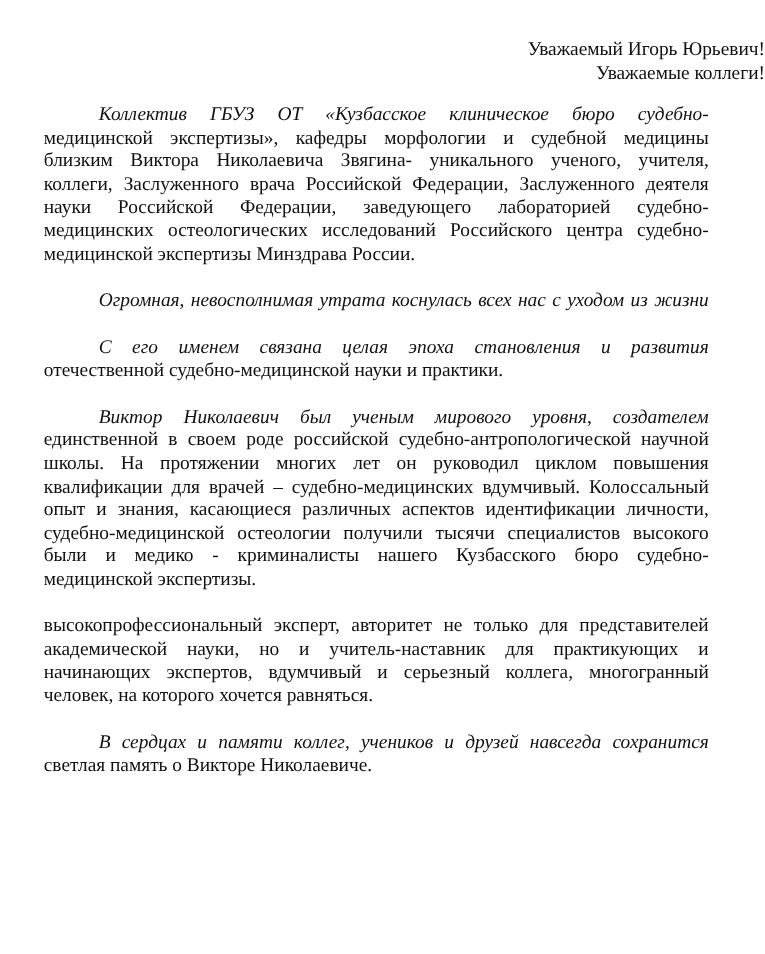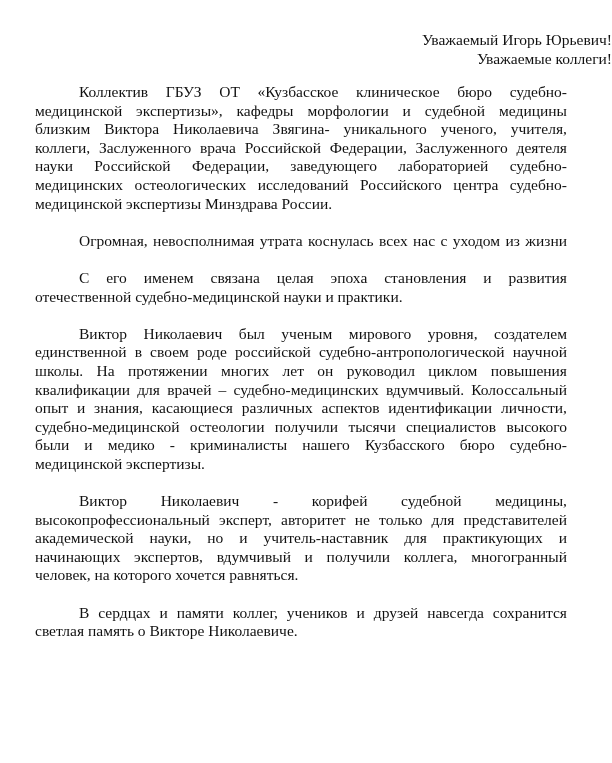--- a/index.html
+++ b/index.html
@@ -5,21 +5,21 @@
   html, body { margin: 0; padding: 0; background: #ffffff; }
   body { width: 612px; height: 763px; overflow: hidden; position: relative;
          font-family: "Liberation Serif", "DejaVu Serif", serif; color: #111111; }
   .page { position: absolute; left: 0; top: 0; width: 612px; height: 763px; background: #fff; }
   .greeting { position: absolute; left: 0; width: 612px; top: 31px; text-align: right;
               font-size: 15.5px; line-height: 18.6px; }
   .greeting div { white-space: nowrap; }
   .body { position: absolute; left: 35px; width: 532px; top: 83px; font-size: 15.5px; line-height: 18.6px; }
   .para { margin: 0 0 18.6px 0; }
   .line { display: block; white-space: nowrap; text-align: justify; text-align-last: justify; height: 18.6px; overflow: visible; }
-  .line.first { padding-left: 44px; }
+  .line.first { padding-left: 44px; font-style: italic; }
   .line.last { text-align-last: left; }
 </style>
 </head>
 <body>
 
 <div class="page">
   <div class="greeting">
     <div>Уважаемый Игорь Юрьевич!</div>
     <div>Уважаемые коллеги!</div>
   </div>
@@ -44,24 +44,23 @@
         <span class="line first">Виктор Николаевич был ученым мирового уровня, создателем</span>
         <span class="line">единственной в своем роде российской судебно-антропологической научной</span>
         <span class="line">школы. На протяжении многих лет он руководил циклом повышения</span>
         <span class="line">квалификации для врачей – судебно-медицинских вдумчивый. Колоссальный</span>
         <span class="line">опыт  и знания, касающиеся различных аспектов идентификации личности,</span>
         <span class="line">судебно-медицинской остеологии получили тысячи специалистов высокого</span>
         <span class="line">были и медико - криминалисты нашего Кузбасского бюро судебно-</span>
         <span class="line last">медицинской экспертизы.</span>
       </div>
       <div class="para">
-        <span class="line first">Виктор Николаевич - корифей судебной медицины,</span>
         <span class="line">высокопрофессиональный эксперт,  авторитет не только для представителей</span>
         <span class="line">академической науки, но и учитель-наставник для практикующих и</span>
-        <span class="line">начинающих экспертов, вдумчивый и получили коллега, многогранный</span>
+        <span class="line">начинающих экспертов, вдумчивый и серьезный коллега, многогранный</span>
         <span class="line last">человек, на которого хочется равняться.</span>
       </div>
       <div class="para">
         <span class="line first">В сердцах  и памяти коллег, учеников и друзей навсегда сохранится</span>
         <span class="line last">светлая память о Викторе Николаевиче.</span>
       </div>
     </div>
 </div>
 
 </body></html>

